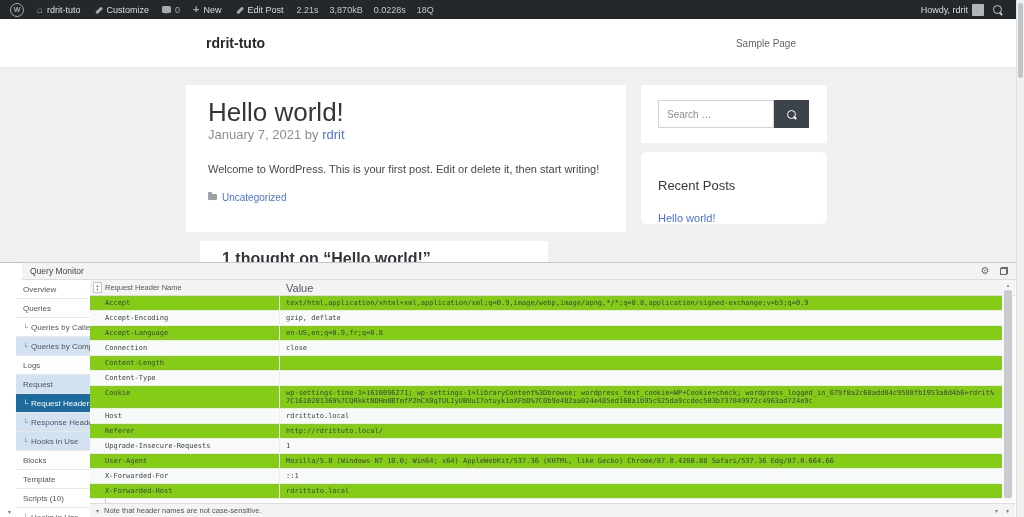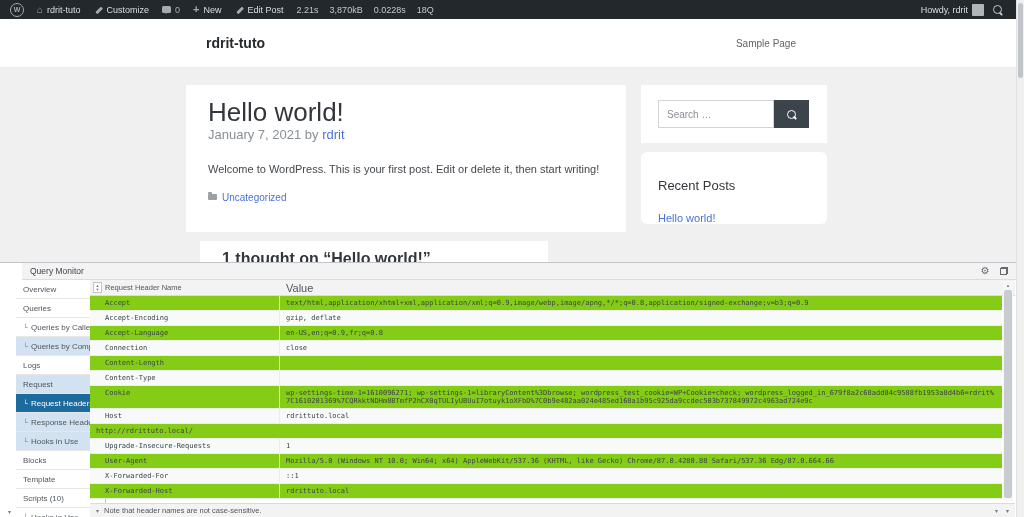--- a/index.html
+++ b/index.html
@@ -320,20 +320,21 @@
             <div class="qm-name">Cookie</div>
             <div class="qm-value">wp-settings-time-1=1610096271; wp-settings-1=libraryContent%3Dbrowse; wordpress_test_cookie=WP+Cookie+check; wordpress_logged_in_679f8a2c68add84c9588fb1953a8d4b6=rdrit%7C1610201369%7CQRkktNDHm8BTmfP2hCX0qTULIyUBUuI7otuyk1oXFbD%7C0b9e482aa024e485ed168a1b95c925da9ccdec503b737849972c4963ad724e9c</div>
           </div>
 
           <div class="qm-row">
             <div class="qm-name">Host</div>
             <div class="qm-value">rdrittuto.local</div>
           </div>
 
           <div class="qm-row">
+            <div class="qm-name">Referer</div>
             <div class="qm-value">http://rdrittuto.local/</div>
           </div>
 
           <div class="qm-row">
             <div class="qm-name">Upgrade-Insecure-Requests</div>
             <div class="qm-value">1</div>
           </div>
 
           <div class="qm-row">
             <div class="qm-name">User-Agent</div>

